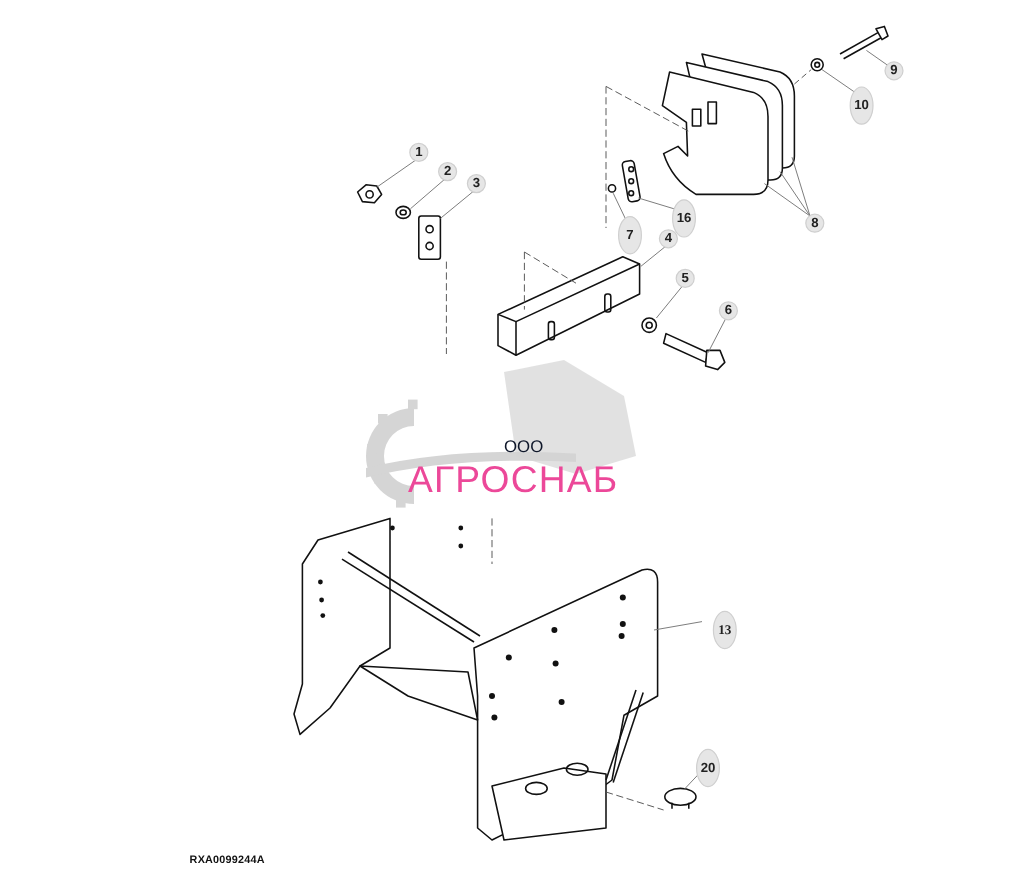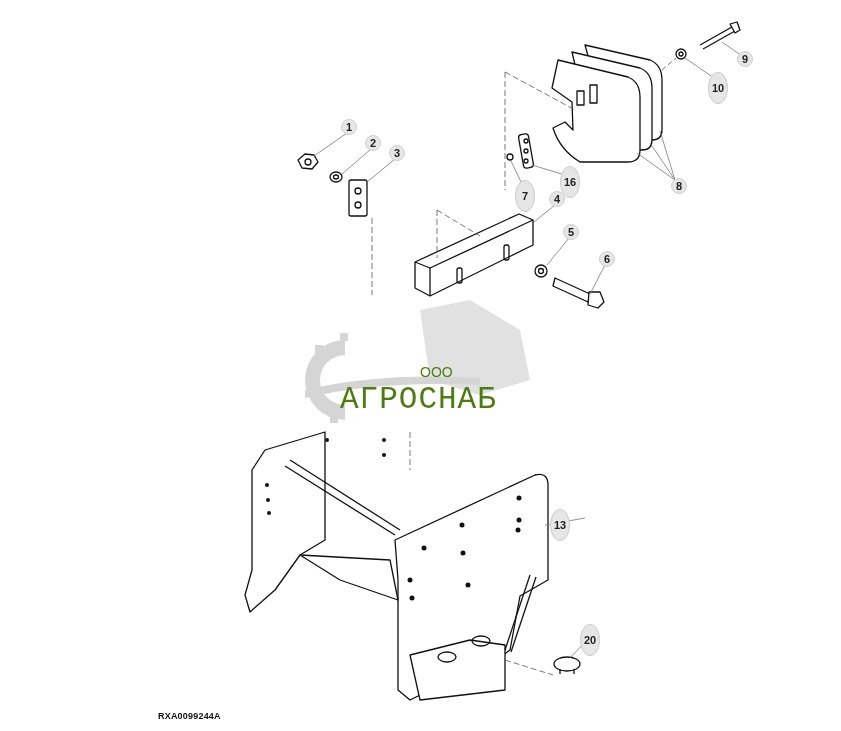--- a/index.html
+++ b/index.html
@@ -2,22 +2,22 @@
 <html><head>
 <meta charset="utf-8">
 <style>
   html, body { margin:0; padding:0; background:#ffffff; }
   body { width:841px; height:731px; position:relative; overflow:hidden; font-family:"Liberation Sans", sans-serif; }
   #canvas { position:absolute; left:0; top:0; width:841px; height:731px; }
   .callout { position:absolute; width:16px; height:16px; border-radius:50%; background:#e6e6e6; border:1px solid #cfcfcf;
              font-size:11px; font-weight:bold; color:#222; display:flex; align-items:center; justify-content:center; box-sizing:border-box; }
   .callout.wide { width:20px; height:32px; }
   .figure-id { position:absolute; left:158px; top:711px; font-size:9px; font-weight:bold; color:#111; letter-spacing:0.2px; }
-  .wm-text { position:absolute; left:340px; top:382px; font-family:Liberation Mono, monospace; font-size:31px; color:#4d7c0f; letter-spacing:1px; }
-  .wm-ooo { position:absolute; left:420px; top:364px; font-family:"Liberation Sans", sans-serif; font-size:14px; color:#4d7c0f; }
+  .wm-text { position:absolute; left:340px; top:382px; font-family:Liberation Sans, sans-serif; font-size:31px; color:#ec4899; letter-spacing:1px; }
+  .wm-ooo { position:absolute; left:420px; top:364px; font-family:"Liberation Sans", sans-serif; font-size:14px; color:#0f172a; }
 </style>
 </head>
 <body>
 
 <svg id="canvas" viewBox="0 0 841 731" xmlns="http://www.w3.org/2000/svg">
   <g fill="none" stroke="#111" stroke-width="1.3" stroke-linejoin="round">
 
     <g>
       <polygon points="298,160 305,154 314,155 318,162 312,169 302,168" fill="#fff"></polygon>
       <circle cx="308" cy="162" r="3"></circle>
@@ -168,16 +168,16 @@
 <div class="callout" style="left:365px;top:135px;">2</div>
 <div class="callout" style="left:389px;top:145px;">3</div>
 <div class="callout" style="left:549px;top:191px;">4</div>
 <div class="callout" style="left:563px;top:224px;">5</div>
 <div class="callout" style="left:599px;top:251px;">6</div>
 <div class="callout" style="left:671px;top:178px;">8</div>
 <div class="callout" style="left:737px;top:51px;">9</div>
 <div class="callout wide" style="left:708px;top:72px;">10</div>
 <div class="callout wide" style="left:560px;top:166px;">16</div>
 <div class="callout wide" style="left:515px;top:180px;">7</div>
-<div class="callout wide" style="left:550px;top:509px;">13</div>
+<div class="callout wide" style="left:594px;top:509px;font-family:Liberation Serif, serif;">13</div>
 <div class="callout wide" style="left:580px;top:624px;">20</div>
 
 <div class="figure-id">RXA0099244A</div>
 
 </body></html>

